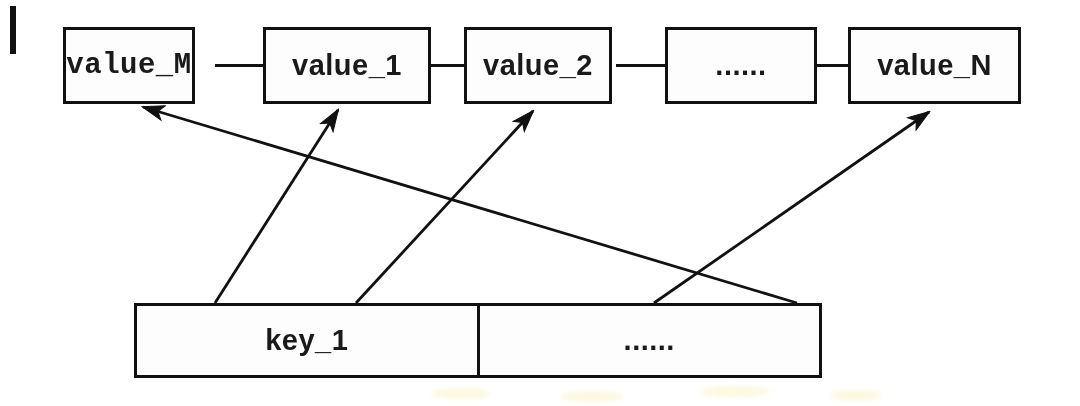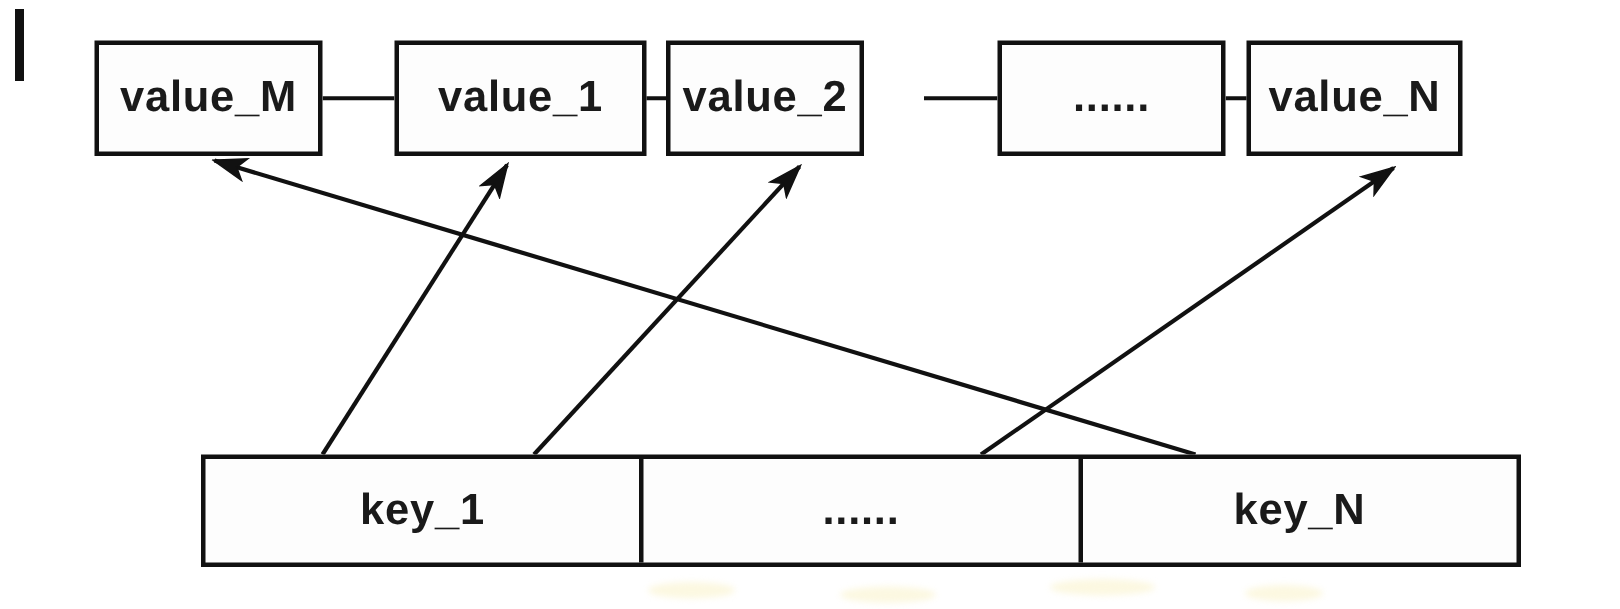--- a/index.html
+++ b/index.html
@@ -23,32 +23,32 @@
     display: flex;
     align-items: center;
     justify-content: center;
     font-size: 29px;
     font-weight: 700;
     color: #1a1a1a;
     letter-spacing: 0.5px;
   }
   
   .vrow .node { top: 27px; height: 77px; }
-  #v0 { left: 63px;  width: 152px; }
+  #v0 { left: 63px;  width: 132px; font-family: Liberation Mono, monospace; }
   #v1 { left: 263px; width: 168px; }
-  #v2 { left: 444px; width: 132px; }
+  #v2 { left: 464px; width: 148px; }
   #v3 { left: 665px; width: 152px; }
-  #v4 { left: 831px; width: 144px; }
+  #v4 { left: 848px; width: 173px; }
 
   
   .key-row {
     position: absolute;
     left: 134px;
     top: 303px;
-    width: 880px;
+    width: 688px;
     height: 75px;
     box-sizing: border-box;
     border: 3px solid #111111;
     background: #fdfdfd;
     display: flex;
   }
   .key-cell {
     flex: 1 1 0;
     box-sizing: border-box;
     border-right: 3px solid #111111;
@@ -138,23 +138,20 @@
     </div>
   </div>
 
   <div class="key-row">
     <div class="key-cell">
       <span>key_1</span>
     </div>
     <div class="key-cell">
       <span>......</span>
     </div>
-    <div class="key-cell">
-      <span>key_N</span>
-    </div>
   </div>
 
   <div class="smudge sm1"></div>
   <div class="smudge sm2"></div>
   <div class="smudge sm3"></div>
   <div class="smudge sm4"></div>
 
 </div>
 
 </body></html>

